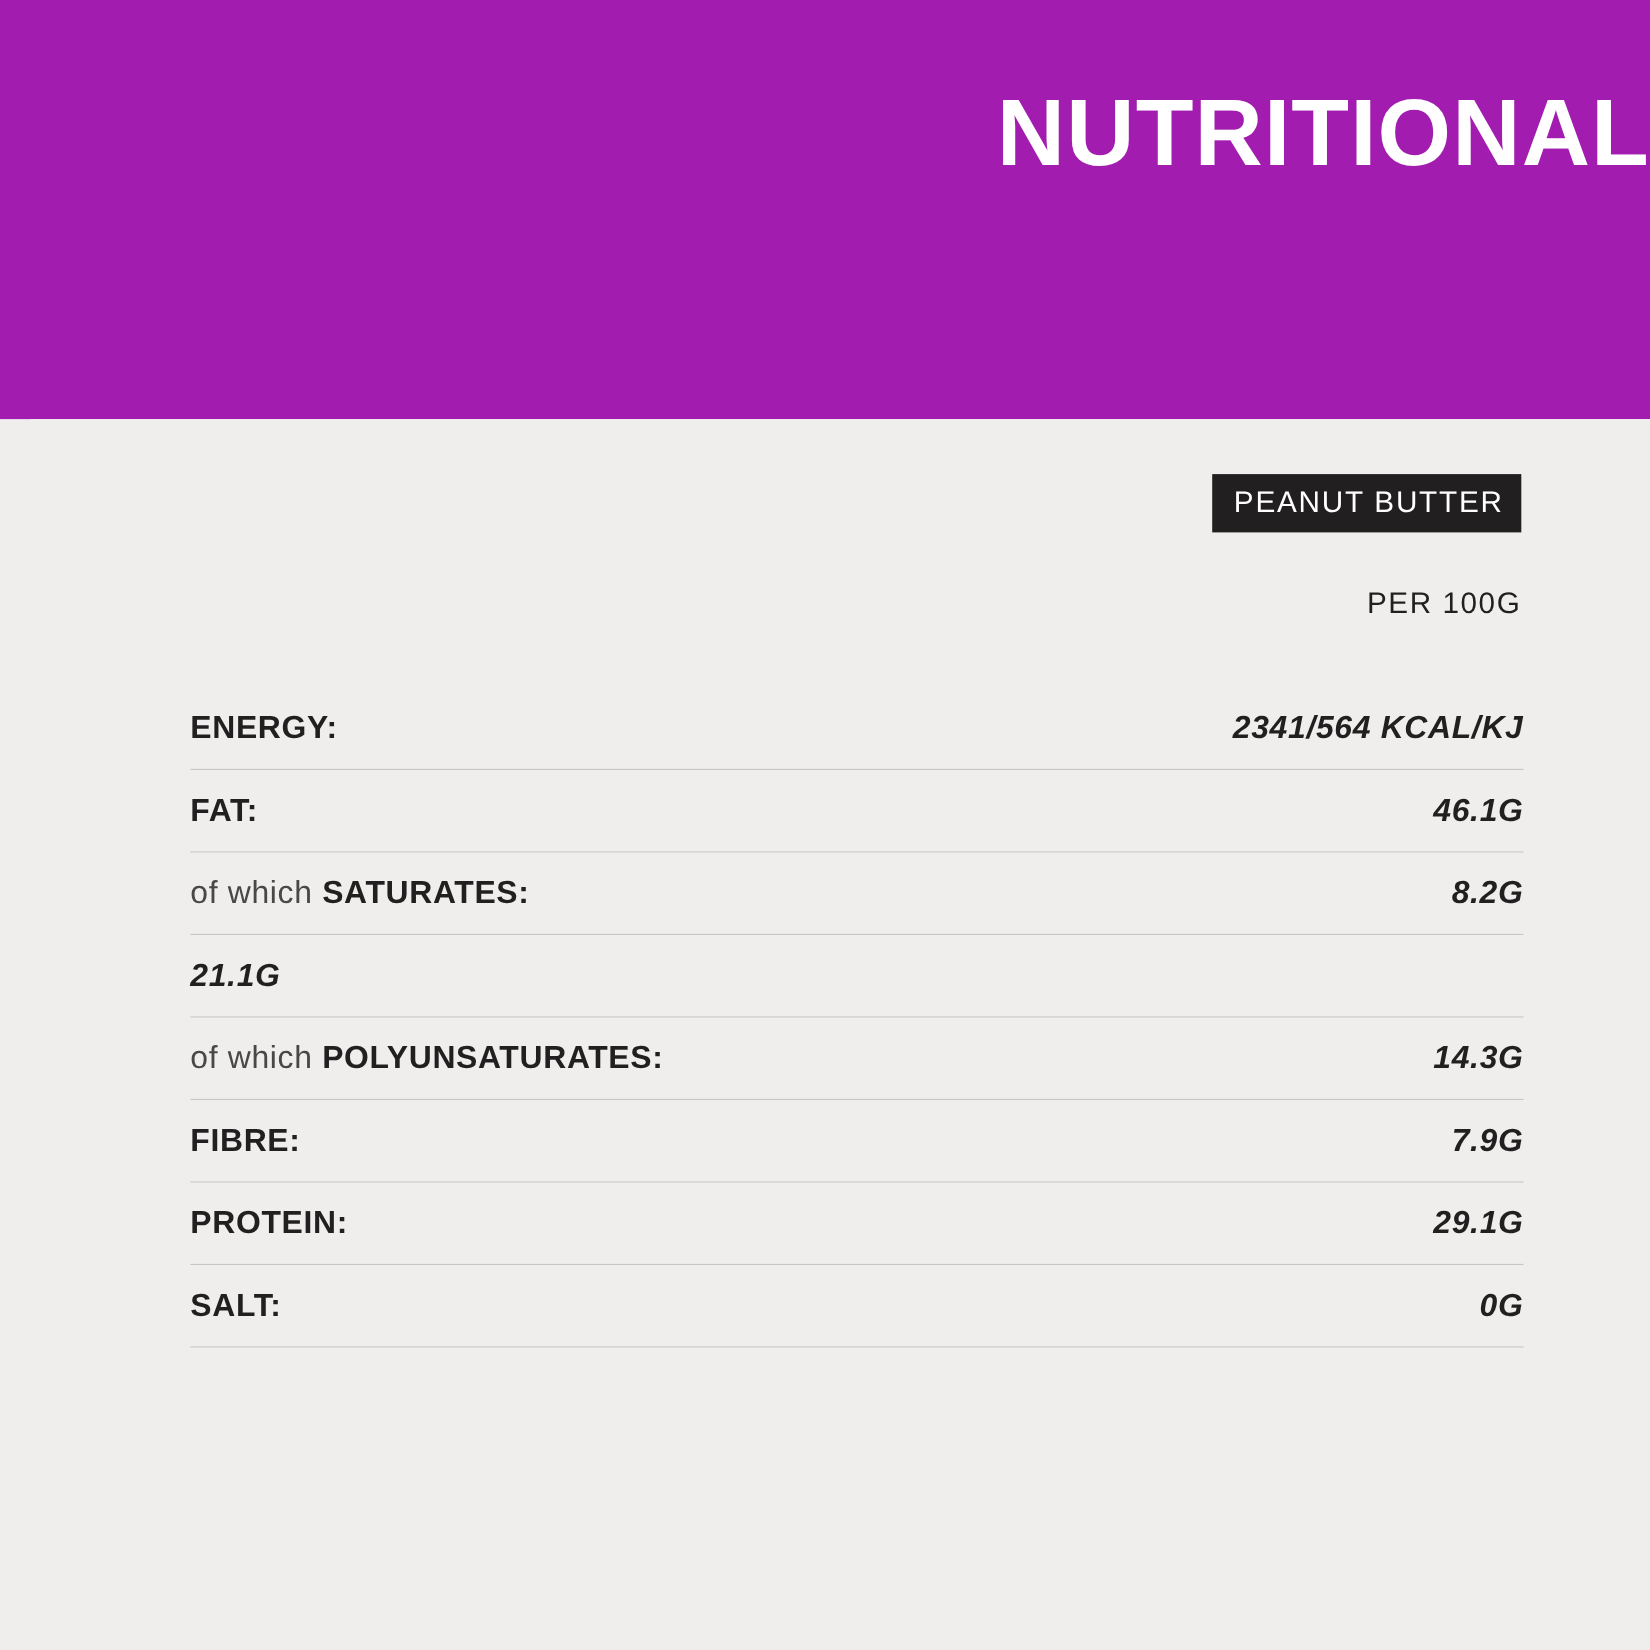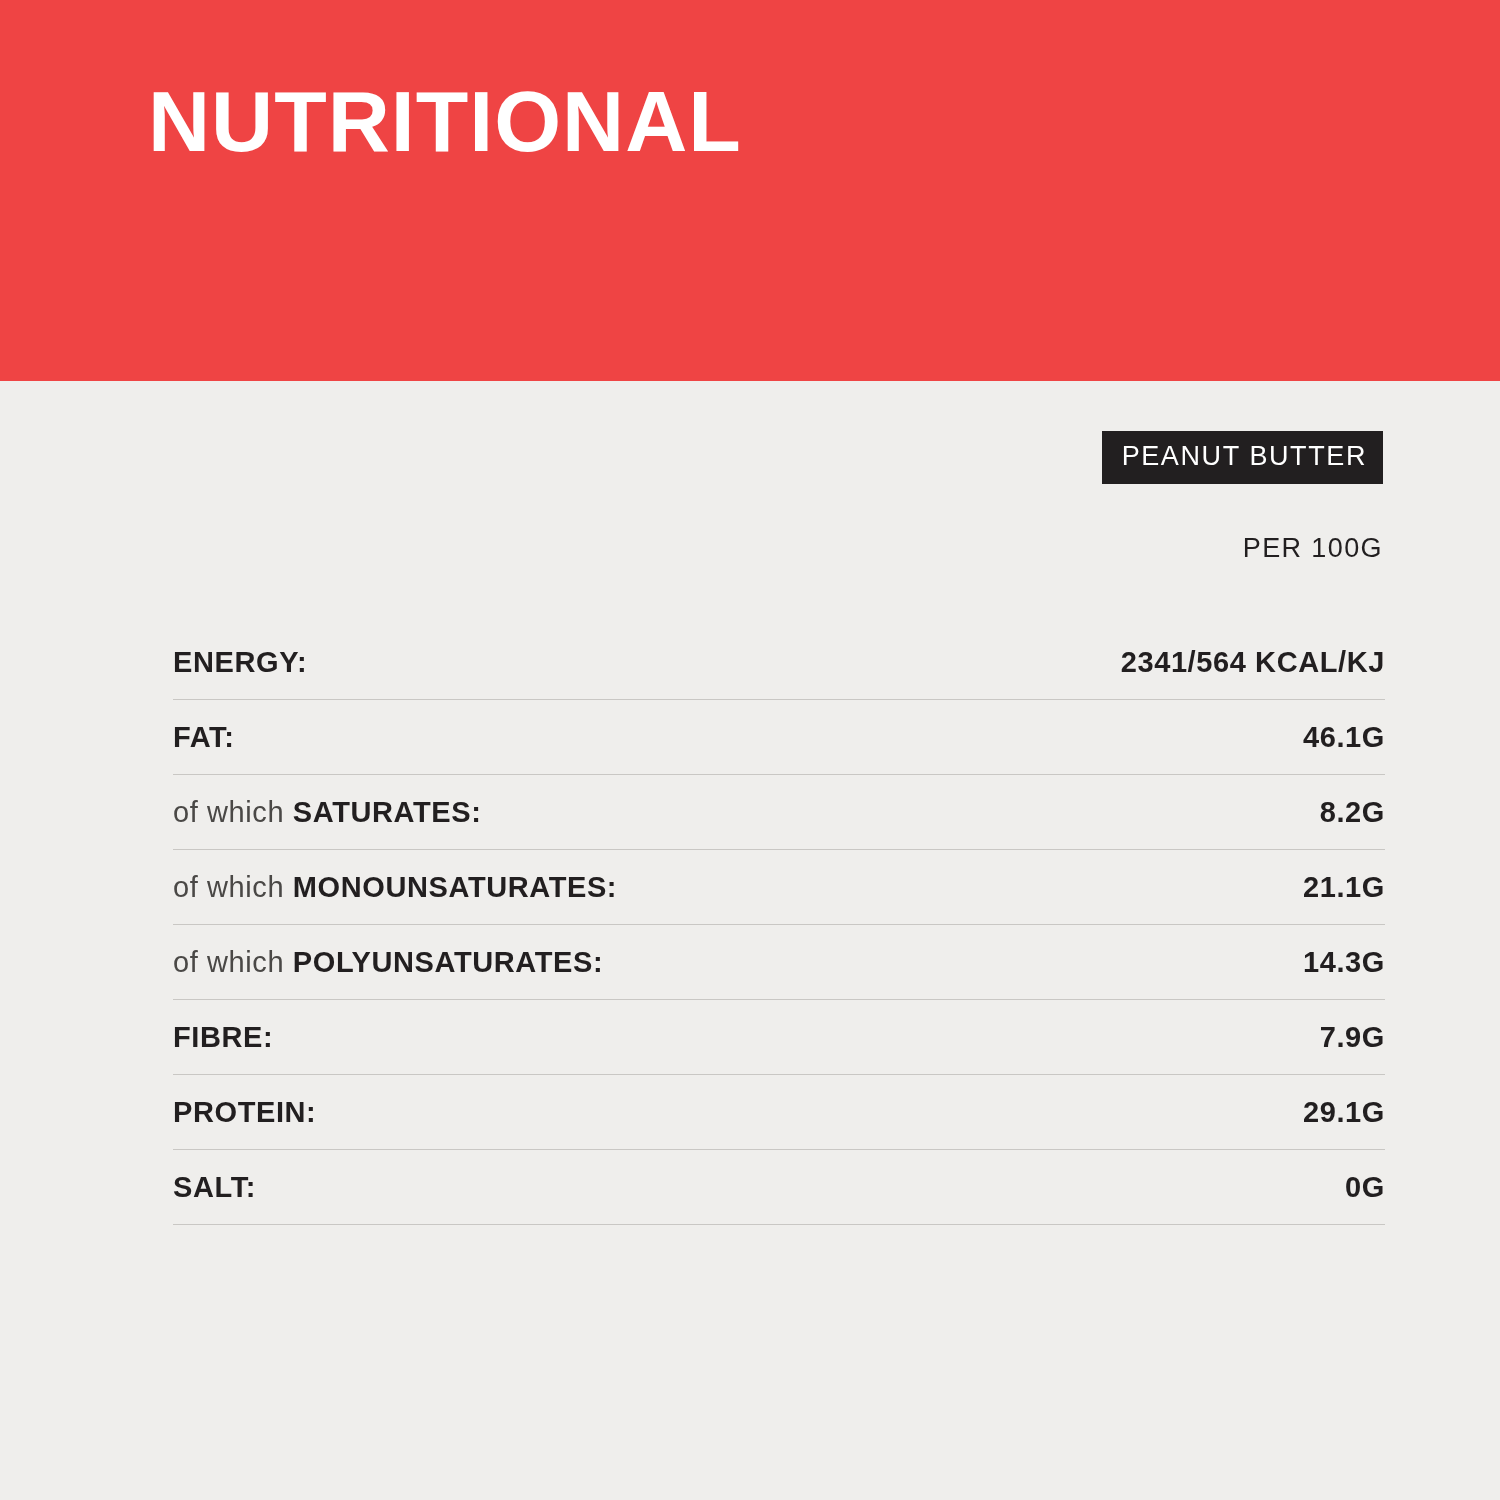--- a/index.html
+++ b/index.html
@@ -22,23 +22,24 @@
     box-sizing: border-box;
   }
 
   
   .header {
     position: absolute;
     left: 0;
     top: 0;
     width: 1500px;
     height: 381px;
-    background: #ef4444;
+    background: #a21caf;
     box-sizing: border-box;
     padding: 78px 0 0 148px;
+    text-align: right;
   }
   .header-line1 {
     font-size: 86px;
     font-weight: bold;
     letter-spacing: 1px;
     color: #ffffff;
     line-height: 1.0;
     white-space: nowrap;
   }
   .header-line2 {
@@ -121,20 +122,21 @@
     color: #221f20;
   }
 
   .value {
     font-size: 29px;
     font-weight: bold;
     letter-spacing: 0.6px;
     color: #221f20;
     white-space: nowrap;
     text-align: right;
+    font-style: italic;
   }
 </style>
 </head>
 <body>
 
 <div class="page">
 
   <div class="header">
     <div class="header-line1">NUTRITIONAL</div>
   </div>
@@ -162,23 +164,20 @@
       </div>
 
       <div class="row">
         <div class="label">
           <span class="prefix">of which </span><span class="strong">SATURATES:</span>
         </div>
         <div class="value">8.2G</div>
       </div>
 
       <div class="row">
-        <div class="label">
-          <span class="prefix">of which </span><span class="strong">MONOUNSATURATES:</span>
-        </div>
         <div class="value">21.1G</div>
       </div>
 
       <div class="row">
         <div class="label">
           <span class="prefix">of which </span><span class="strong">POLYUNSATURATES:</span>
         </div>
         <div class="value">14.3G</div>
       </div>
 

